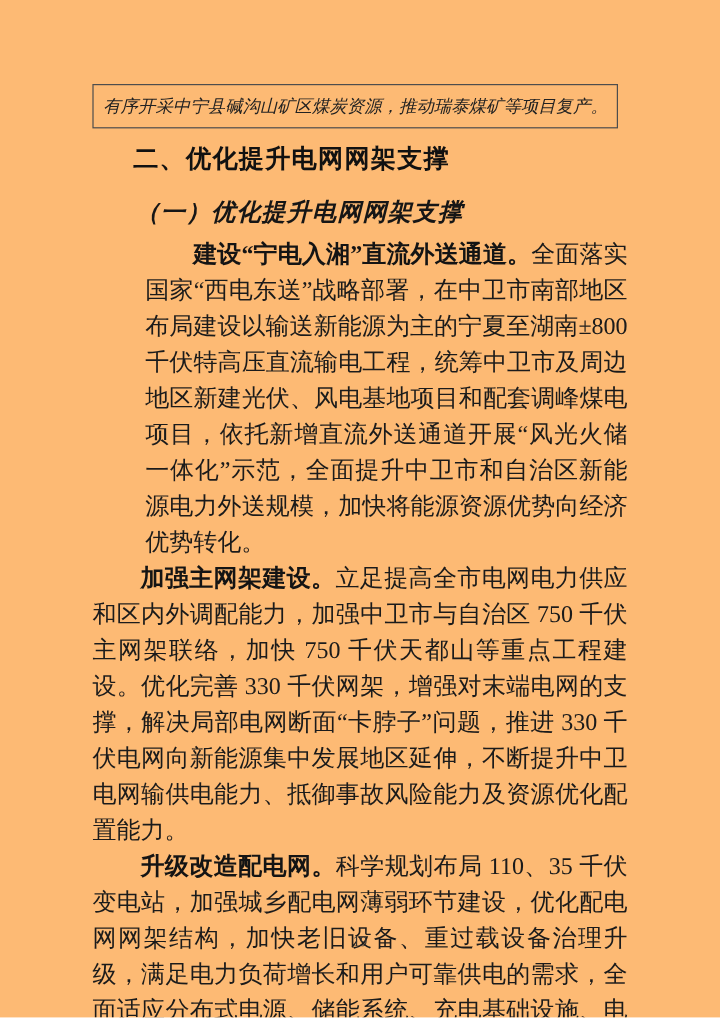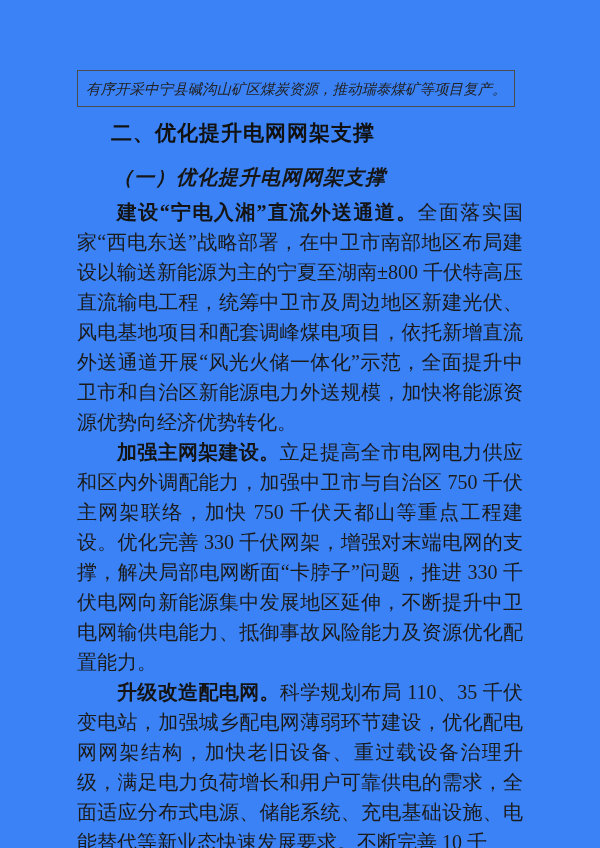--- a/index.html
+++ b/index.html
@@ -4,21 +4,21 @@
 <style>
   html, body {
     margin: 0;
     padding: 0;
     background: #ffffff;
   }
   .page {
     position: relative;
     width: 600px;
     height: 848px;
-    background: #3b82f6;
+    background: #fdba74;
     overflow: hidden;
     font-family: "Liberation Serif", "DejaVu Serif", serif;
     color: #1b1b1b;
   }
   .content {
     position: absolute;
     left: 77px;
     top: 70px;
     width: 446px;
   }
@@ -59,20 +59,21 @@
     margin: 0;
     font-size: 20px;
     line-height: 30px;
     text-align: justify;
     text-justify: inter-character;
     text-indent: 2em;
     color: #1b1b1b;
   }
   .body-para.first {
     margin-top: 5px;
+    margin-left: 44px;
   }
   .lead {
     font-weight: bold;
     color: #141414;
   }
   .page-number {
     position: absolute;
     left: 0;
     top: 777px;
     width: 600px;

